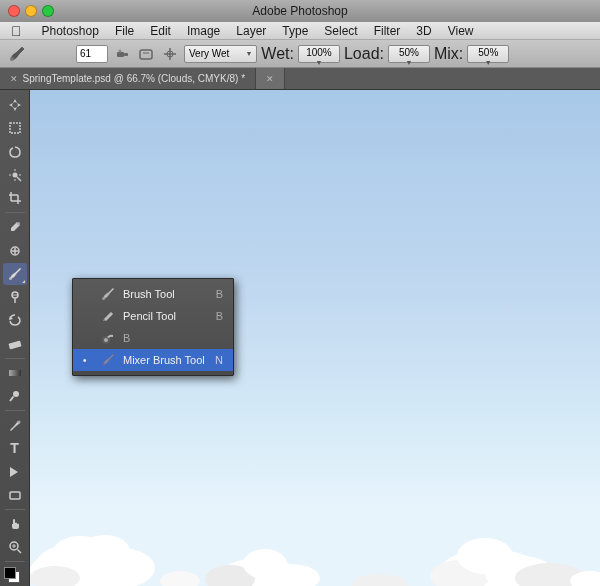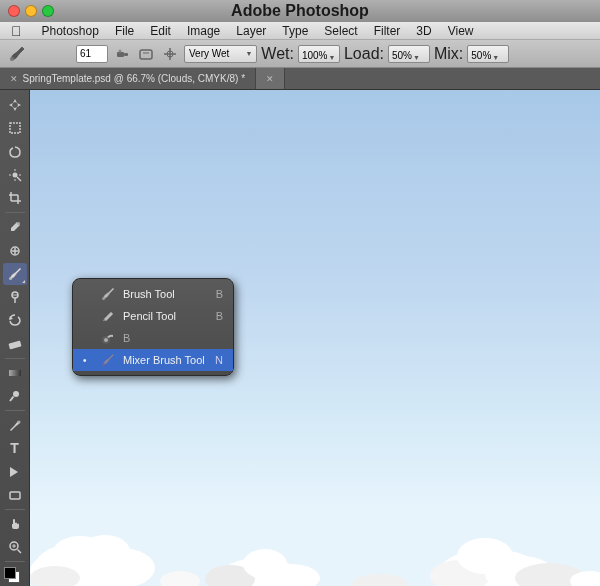--- a/index.html
+++ b/index.html
@@ -34,22 +34,22 @@
       border-radius: 50%;
       border: 1px solid rgba(0,0,0,0.3);
     }
     .traffic-light.close { background: #ff5f57; }
     .traffic-light.minimize { background: #ffbd2e; }
     .traffic-light.maximize { background: #28c940; }
     .app-title {
       position: absolute;
       left: 50%;
       transform: translateX(-50%);
-      font-size: 16px;
-      font-weight: bold;
+      font-size: 12px;
+      font-weight: normal;
       color: #1a1a1a;
     }
 
     
     #menu-bar {
       width: 100%;
       height: 18px;
       background: linear-gradient(to bottom, #e8e8e8, #d0d0d0);
       display: flex;
       align-items: center;
@@ -111,29 +111,30 @@
       font-size: 10px;
       gap: 16px;
       cursor: pointer;
     }
     .options-label {
       font-size: 16px;
       color: #222;
     }
     .options-percent-box {
       display: flex;
-      align-items: flex-end;
+      align-items: center;
       background: linear-gradient(to bottom, #f0f0f0, #d8d8d8);
       border: 1px solid #888;
       border-radius: 2px;
       padding: 1px 3px;
       height: 18px;
       width: 42px;
       font-size: 10px;
       gap: 1px;
+      flex-direction: column;
     }
     .chevron-small {
       font-size: 7px;
       color: #555;
     }
     .options-icon-btn {
       width: 20px;
       height: 20px;
       display: flex;
       align-items: center;
@@ -241,21 +242,21 @@
     }
 
     
     #context-menu {
       position: absolute;
       left: 42px;
       top: 188px;
       width: 162px;
       background: linear-gradient(to bottom, #5a5a5a, #4a4a4a);
       border: 1px solid #2a2a2a;
-      border-radius: 8px;
+      border-radius: 1px;
       box-shadow: 2px 3px 10px rgba(0,0,0,0.6);
       padding: 4px 0;
       z-index: 100;
     }
     .context-menu-item {
       display: flex;
       align-items: center;
       padding: 3px 10px;
       gap: 7px;
       cursor: pointer;

